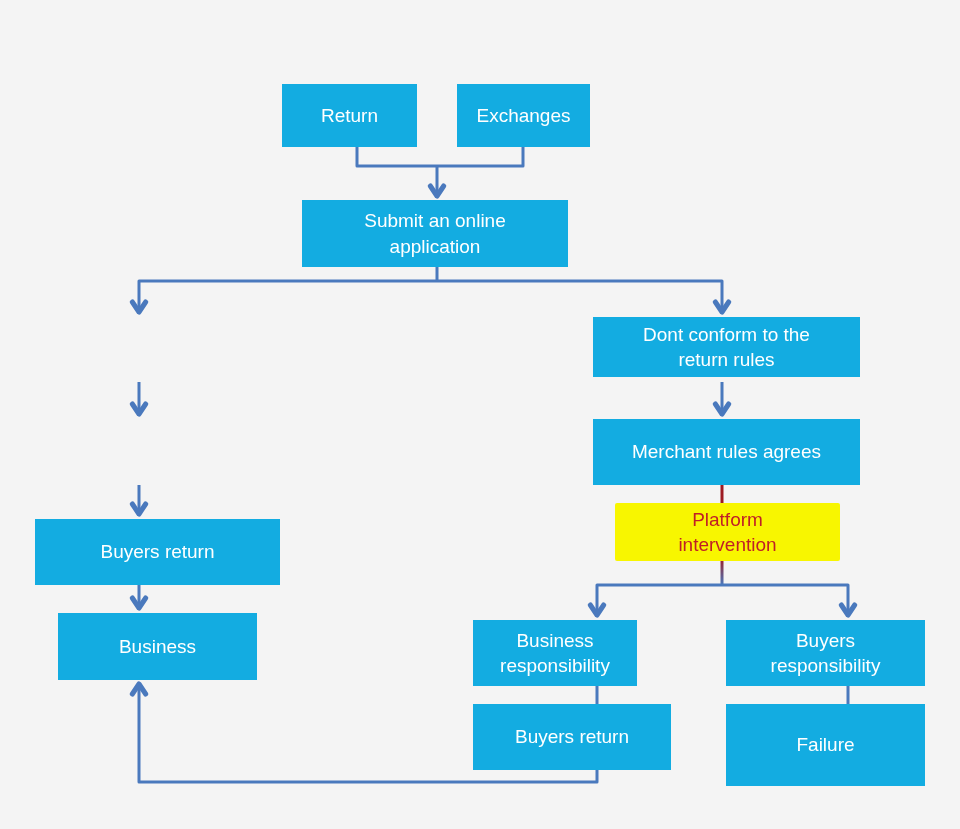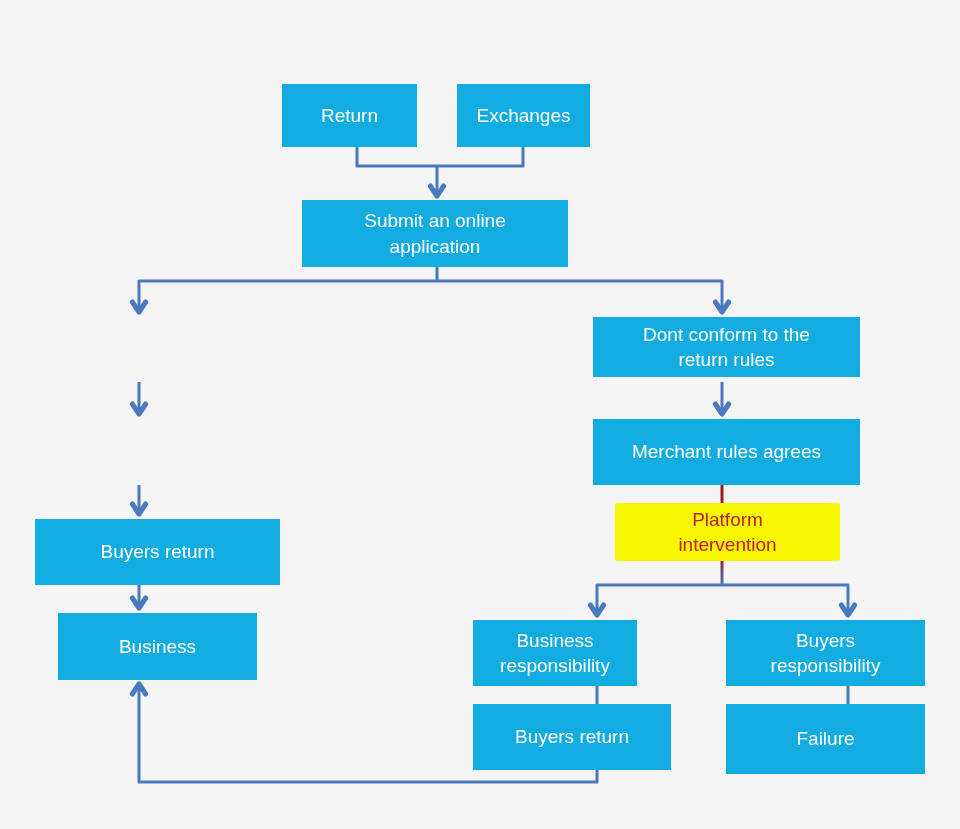--- a/index.html
+++ b/index.html
@@ -98,17 +98,17 @@
   </div>
 
   <div class="node" style="left:726px;top:620px;width:199px;height:66px">
     <span class="lbl" style="max-width:160px">Buyers responsibility</span>
   </div>
 
   <div class="node" style="left:473px;top:704px;width:198px;height:66px">
     <span class="lbl">Buyers return</span>
   </div>
 
-  <div class="node" style="left:726px;top:704px;width:199px;height:70px">
+  <div class="node" style="left:726px;top:704px;width:199px;height:82px">
     <span class="lbl">Failure</span>
   </div>
 
 </div>
 
 </body></html>

